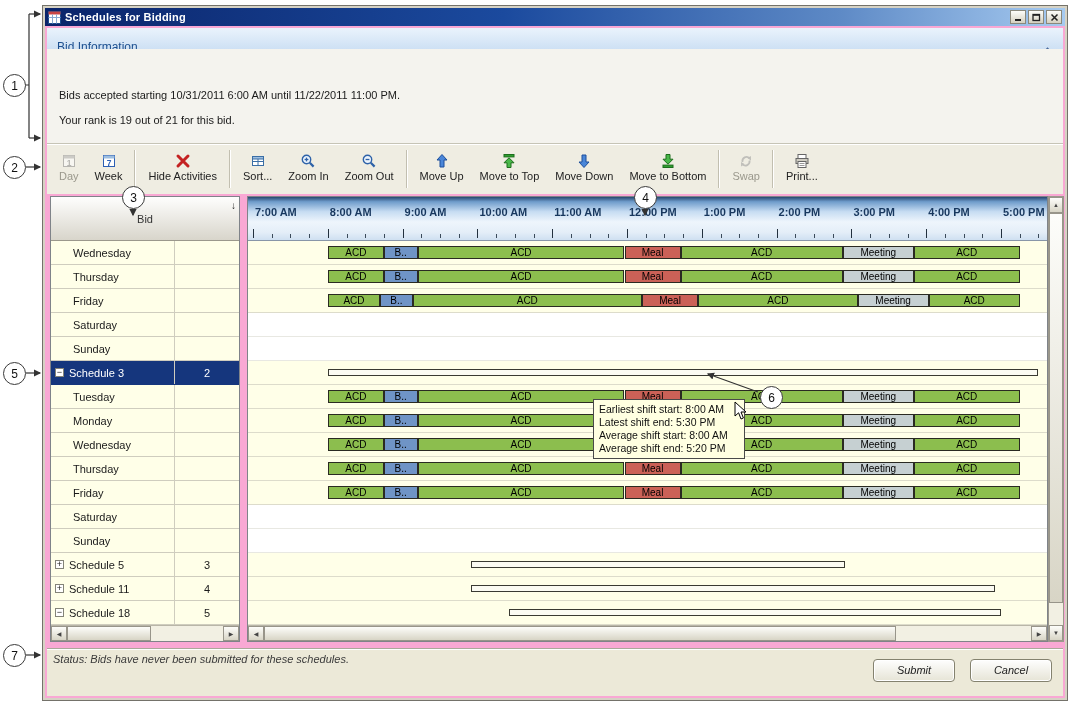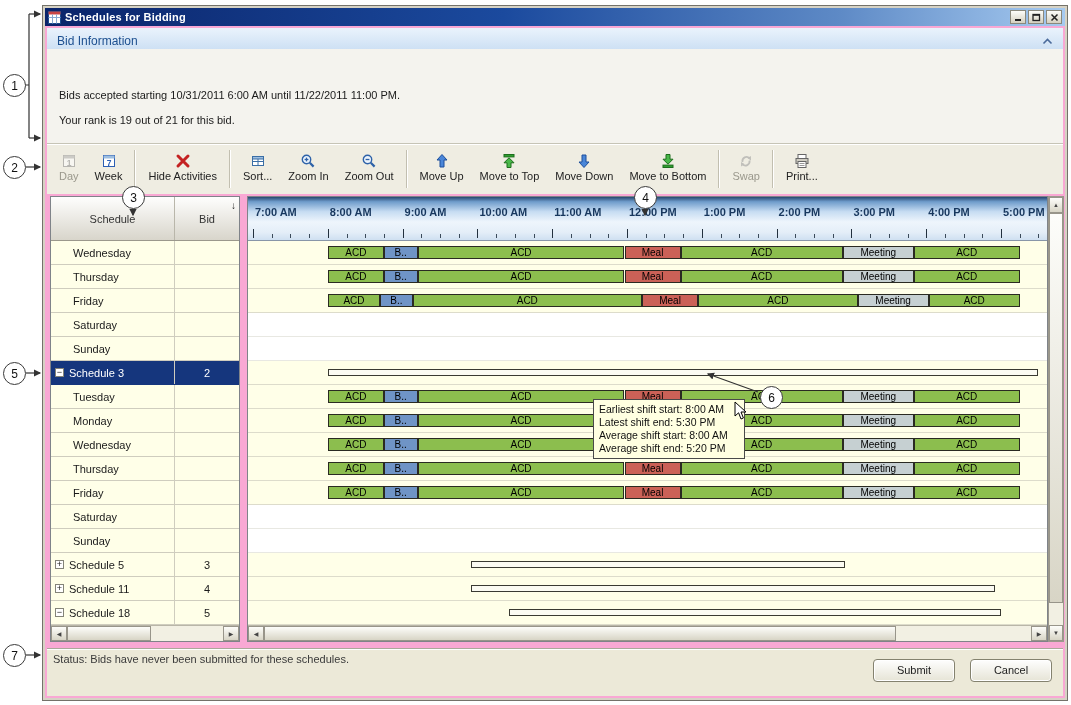--- a/index.html
+++ b/index.html
@@ -14,21 +14,21 @@
             display:flex;align-items:center;padding-left:3px;}
   .titlebar .ticon{width:13px;height:13px;margin-right:4px;display:inline-flex;}
   .titlebar .ttext{color:#fff;font-size:11px;font-weight:bold;letter-spacing:.2px;}
   .winbtns{position:absolute;right:3px;top:2px;display:flex;gap:2px;}
   .wbtn{width:16px;height:14px;background:linear-gradient(#FDFDFA,#D4D0C0);border:1px solid #8A887C;
         display:flex;align-items:center;justify-content:center;}
 
   
   .bid-header{position:absolute;left:2px;top:20px;width:1016px;height:27px;
               background:linear-gradient(#EAF3FC,#C7DCF2);border-bottom:1px solid #A8C4E2;
-              display:flex;align-items:center;padding:0 10px;}
+              display:flex;align-items:flex-end;padding:0 10px;}
   .bid-header .bh-text{color:#1C4F8F;font-size:12px;}
   .bid-header .chev{margin-left:auto;display:inline-flex;}
   .bid-body{position:absolute;left:2px;top:41px;width:1016px;height:95px;background:#F4F3EE;
             border-bottom:1px solid #C6C4B6;}
   .bid-line{position:absolute;left:12px;font-size:11px;color:#1a1a1a;white-space:nowrap;}
   .bid-line.l0{top:13px;} .bid-line.l1{top:40px;} .bid-line.l2{top:65px;}
 
   
   .toolbar{position:absolute;left:2px;top:136px;width:1016px;height:50px;background:#EFEDE2;
            border-top:1px solid #fff;display:flex;align-items:flex-start;padding:2px 4px;}
@@ -79,21 +79,21 @@
   .sbtn{position:absolute;background:linear-gradient(#FDFDFA,#D8D5C6);border:1px solid #98958A;color:#444;
         display:flex;align-items:center;justify-content:center;font-size:6px;}
   .sbtn.h{width:16px;top:0;height:15px;}
   .sbtn.v{left:0;width:14px;height:16px;}
   .sthumb{position:absolute;background:linear-gradient(#FDFDFA,#D8D5C6);border:1px solid #98958A;}
   .sthumb.h{top:0;height:15px;}
   .sthumb.v{left:0;width:14px;}
 
   
   .statusbar{position:absolute;left:2px;top:640px;width:1016px;height:48px;background:#ECE9D8;
-             border-top:1px solid #ABA89A;box-shadow:inset 0 1px 0 #fff;}
+             border-top:1px solid #ABA89A;box-shadow:inset 0 1px 0 #fff;font-style:italic;}
   .status-text{position:absolute;left:6px;top:4px;font-size:11px;color:#3a3a3a;}
   .btn{position:absolute;width:82px;height:23px;background:linear-gradient(180deg,#FEFEFE,#E6E4D6);
        border:1px solid #84826F;border-radius:4px;font-size:11px;color:#222;text-align:center;line-height:21px;
        box-shadow:inset 0 0 0 1px #fff;}
   .btn.submit{left:826px;top:10px;} .btn.cancel{left:923px;top:10px;}
 
   
   .tooltip{position:absolute;left:593px;top:399px;width:152px;background:#FFFFE1;border:1px solid #4a4a4a;
            padding:3px 5px;z-index:40;}
   .tooltip div{font-size:10.5px;line-height:13px;color:#111;white-space:nowrap;}
@@ -274,21 +274,20 @@
               <line x1="5.5" y1="10.5" x2="10.5" y2="10.5" stroke="#999"></line>
               <line x1="5.5" y1="12.5" x2="10.5" y2="12.5" stroke="#999"></line>
             </svg>
           </div>
           <div class="tb-label">Print...</div>
         </div>
       </div>
 
     <div class="pane table-pane">
       <div class="table-header">
-        <div class="th-cell th-schedule">Schedule</div>
         <div class="th-cell th-bid">Bid</div>
         <div class="sort-ind">↓</div>
       </div>
       <div class="table-body">
           <div class="t-row">
             <div class="t-c1 day">
               <span class="rlabel">Wednesday</span>
             </div>
             <div class="t-c2"></div>
           </div>

